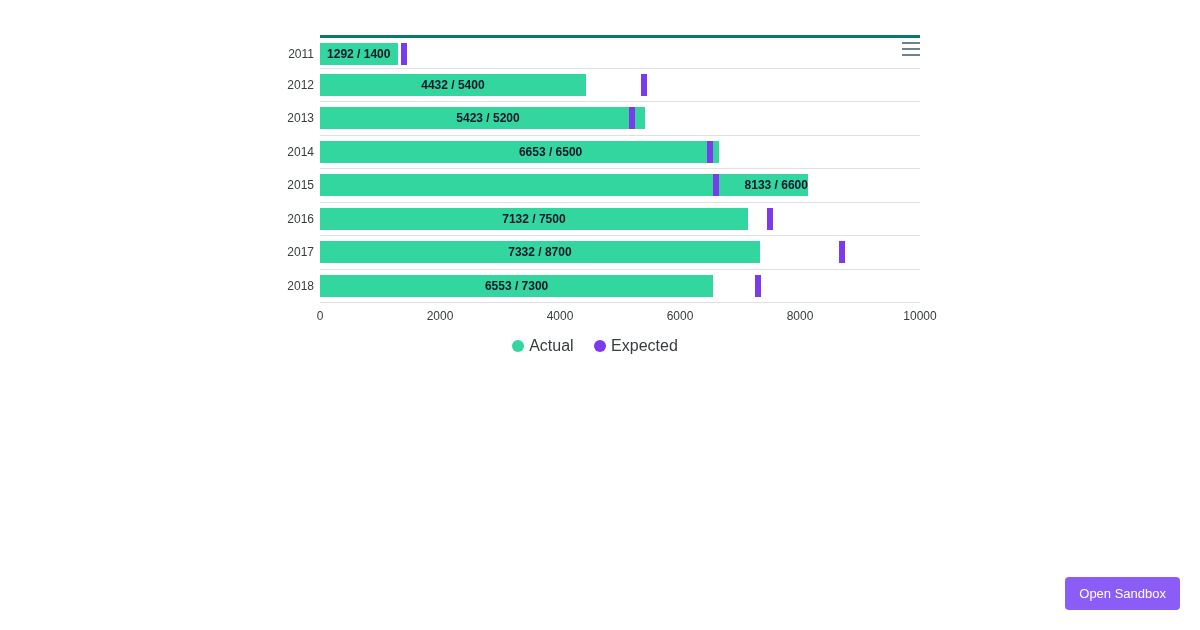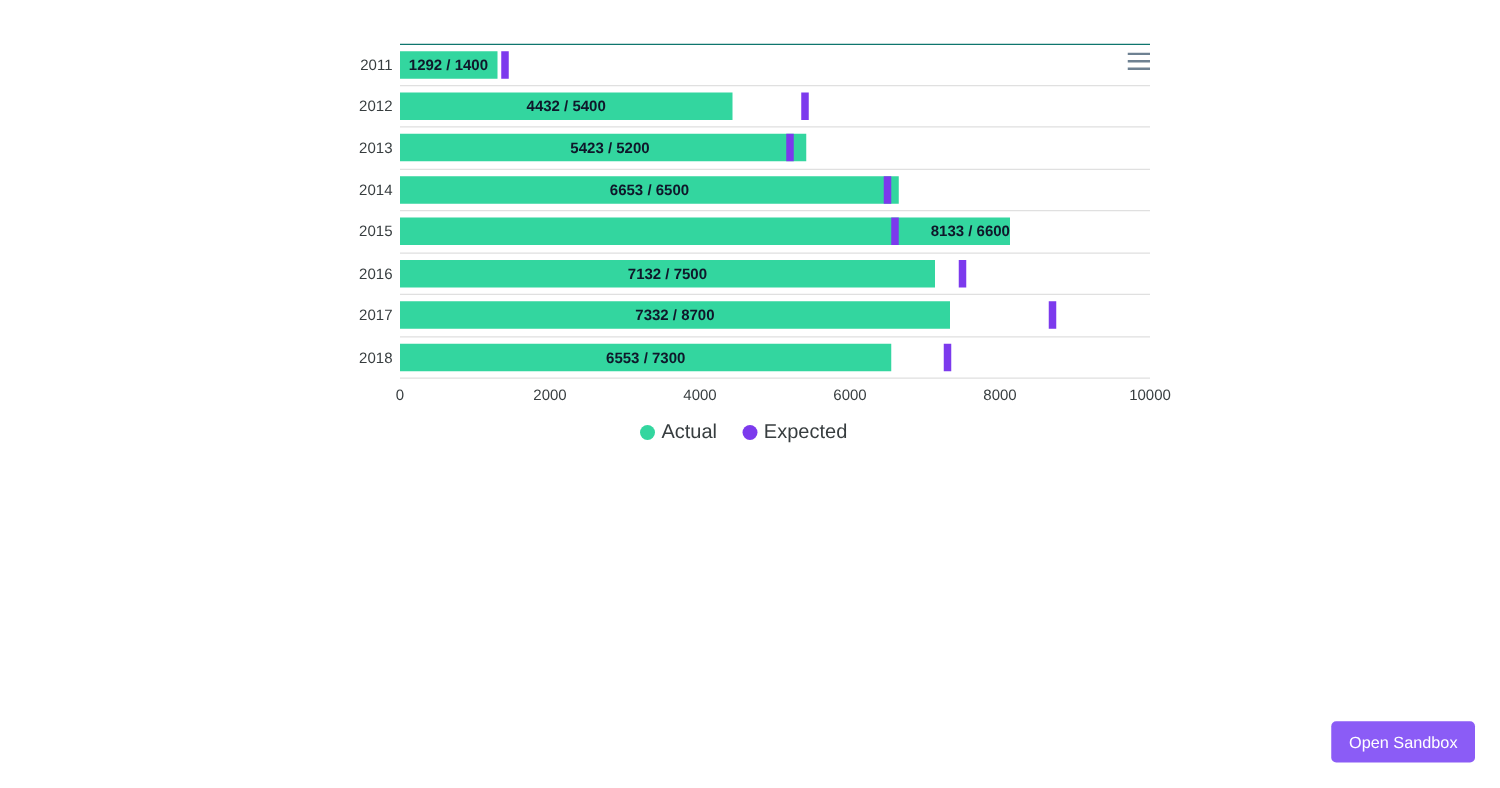--- a/index.html
+++ b/index.html
@@ -2,21 +2,21 @@
 <html><head>
 <meta charset="utf-8">
 <style>
   html,body{margin:0;padding:0;font-family:Helvetica,Arial,sans-serif;font-size:12px;color:#373d3f;background:#fff;}
   .stage{position:relative;width:1200px;height:630px;}
   .chart{position:absolute;left:270px;top:35px;width:650px;height:350px;}
   .menu-icon{position:absolute;right:280px;top:42px;cursor:pointer;}
   .menu-icon svg{display:block;}
   .plot{position:relative;width:600px;height:270px;margin-left:50px;}
   .row{position:relative;height:33.5px;border-bottom:1px solid #e0e0e0;box-sizing:border-box;}
-  .row:first-child{border-top:1px solid #0f766e;}
+  .row:first-child{border-top:3px solid #0f766e;}
   .ylab{position:absolute;left:-50px;width:44px;top:0;line-height:33px;text-align:right;font-size:12px;color:#373d3f;}
   .bar-actual{position:absolute;top:5px;height:22px;background:#33d69f;border-radius:0;}
   .bar-label{position:absolute;top:5px;height:22px;line-height:22px;color:#0f172a;font-size:12px;font-weight:600;text-align:center;}
   .bar-expected{position:absolute;top:5px;height:22px;width:6px;background:#7c3aed;}
   .xaxis{position:relative;width:600px;margin-left:50px;height:18px;}
   .xtick{position:absolute;top:4px;transform:translateX(-50%);font-size:12px;color:#373d3f;}
   .legend{text-align:center;margin-top:14px;font-size:16px;}
   .legend-item{display:inline-flex;align-items:center;margin:0 8px;cursor:pointer;}
   .legend-swatch{width:12px;height:12px;border-radius:6px;margin-right:5px;display:inline-block;}
   .open-sandbox{position:absolute;right:20px;bottom:20px;background:#8b5cf6;color:#fff;padding:9px 14px;border-radius:4px;font-size:13px;cursor:pointer;}
@@ -49,21 +49,21 @@
         </div>
         <div class="row">
           <div class="ylab">2013</div>
           <div class="bar-actual" style="left: 0px; width: 325.38px; background: rgb(51, 214, 159);"></div>
           <div class="bar-label" style="left: 0px; width: 336px;">5423 / 5200</div>
           <div class="bar-expected" style="left: 309px; background: rgb(124, 58, 237);"></div>
         </div>
         <div class="row">
           <div class="ylab">2014</div>
           <div class="bar-actual" style="left: 0px; width: 399.18px; background: rgb(51, 214, 159);"></div>
-          <div class="bar-label" style="left: 0px; width: 399.18px;">6653 / 6500</div>
+          <div class="bar-label" style="left: 0px; width: 399.18px; padding-left: 31px;">6653 / 6500</div>
           <div class="bar-expected" style="left: 387px; background: rgb(124, 58, 237);"></div>
         </div>
         <div class="row">
           <div class="ylab">2015</div>
           <div class="bar-actual" style="left: 0px; width: 487.98px; background: rgb(51, 214, 159);"></div>
           <div class="bar-label" style="left: 0px; width: 487.98px; text-align: right;">8133 / 6600</div>
           <div class="bar-expected" style="left: 393px; background: rgb(124, 58, 237);"></div>
         </div>
         <div class="row">
           <div class="ylab">2016</div>

